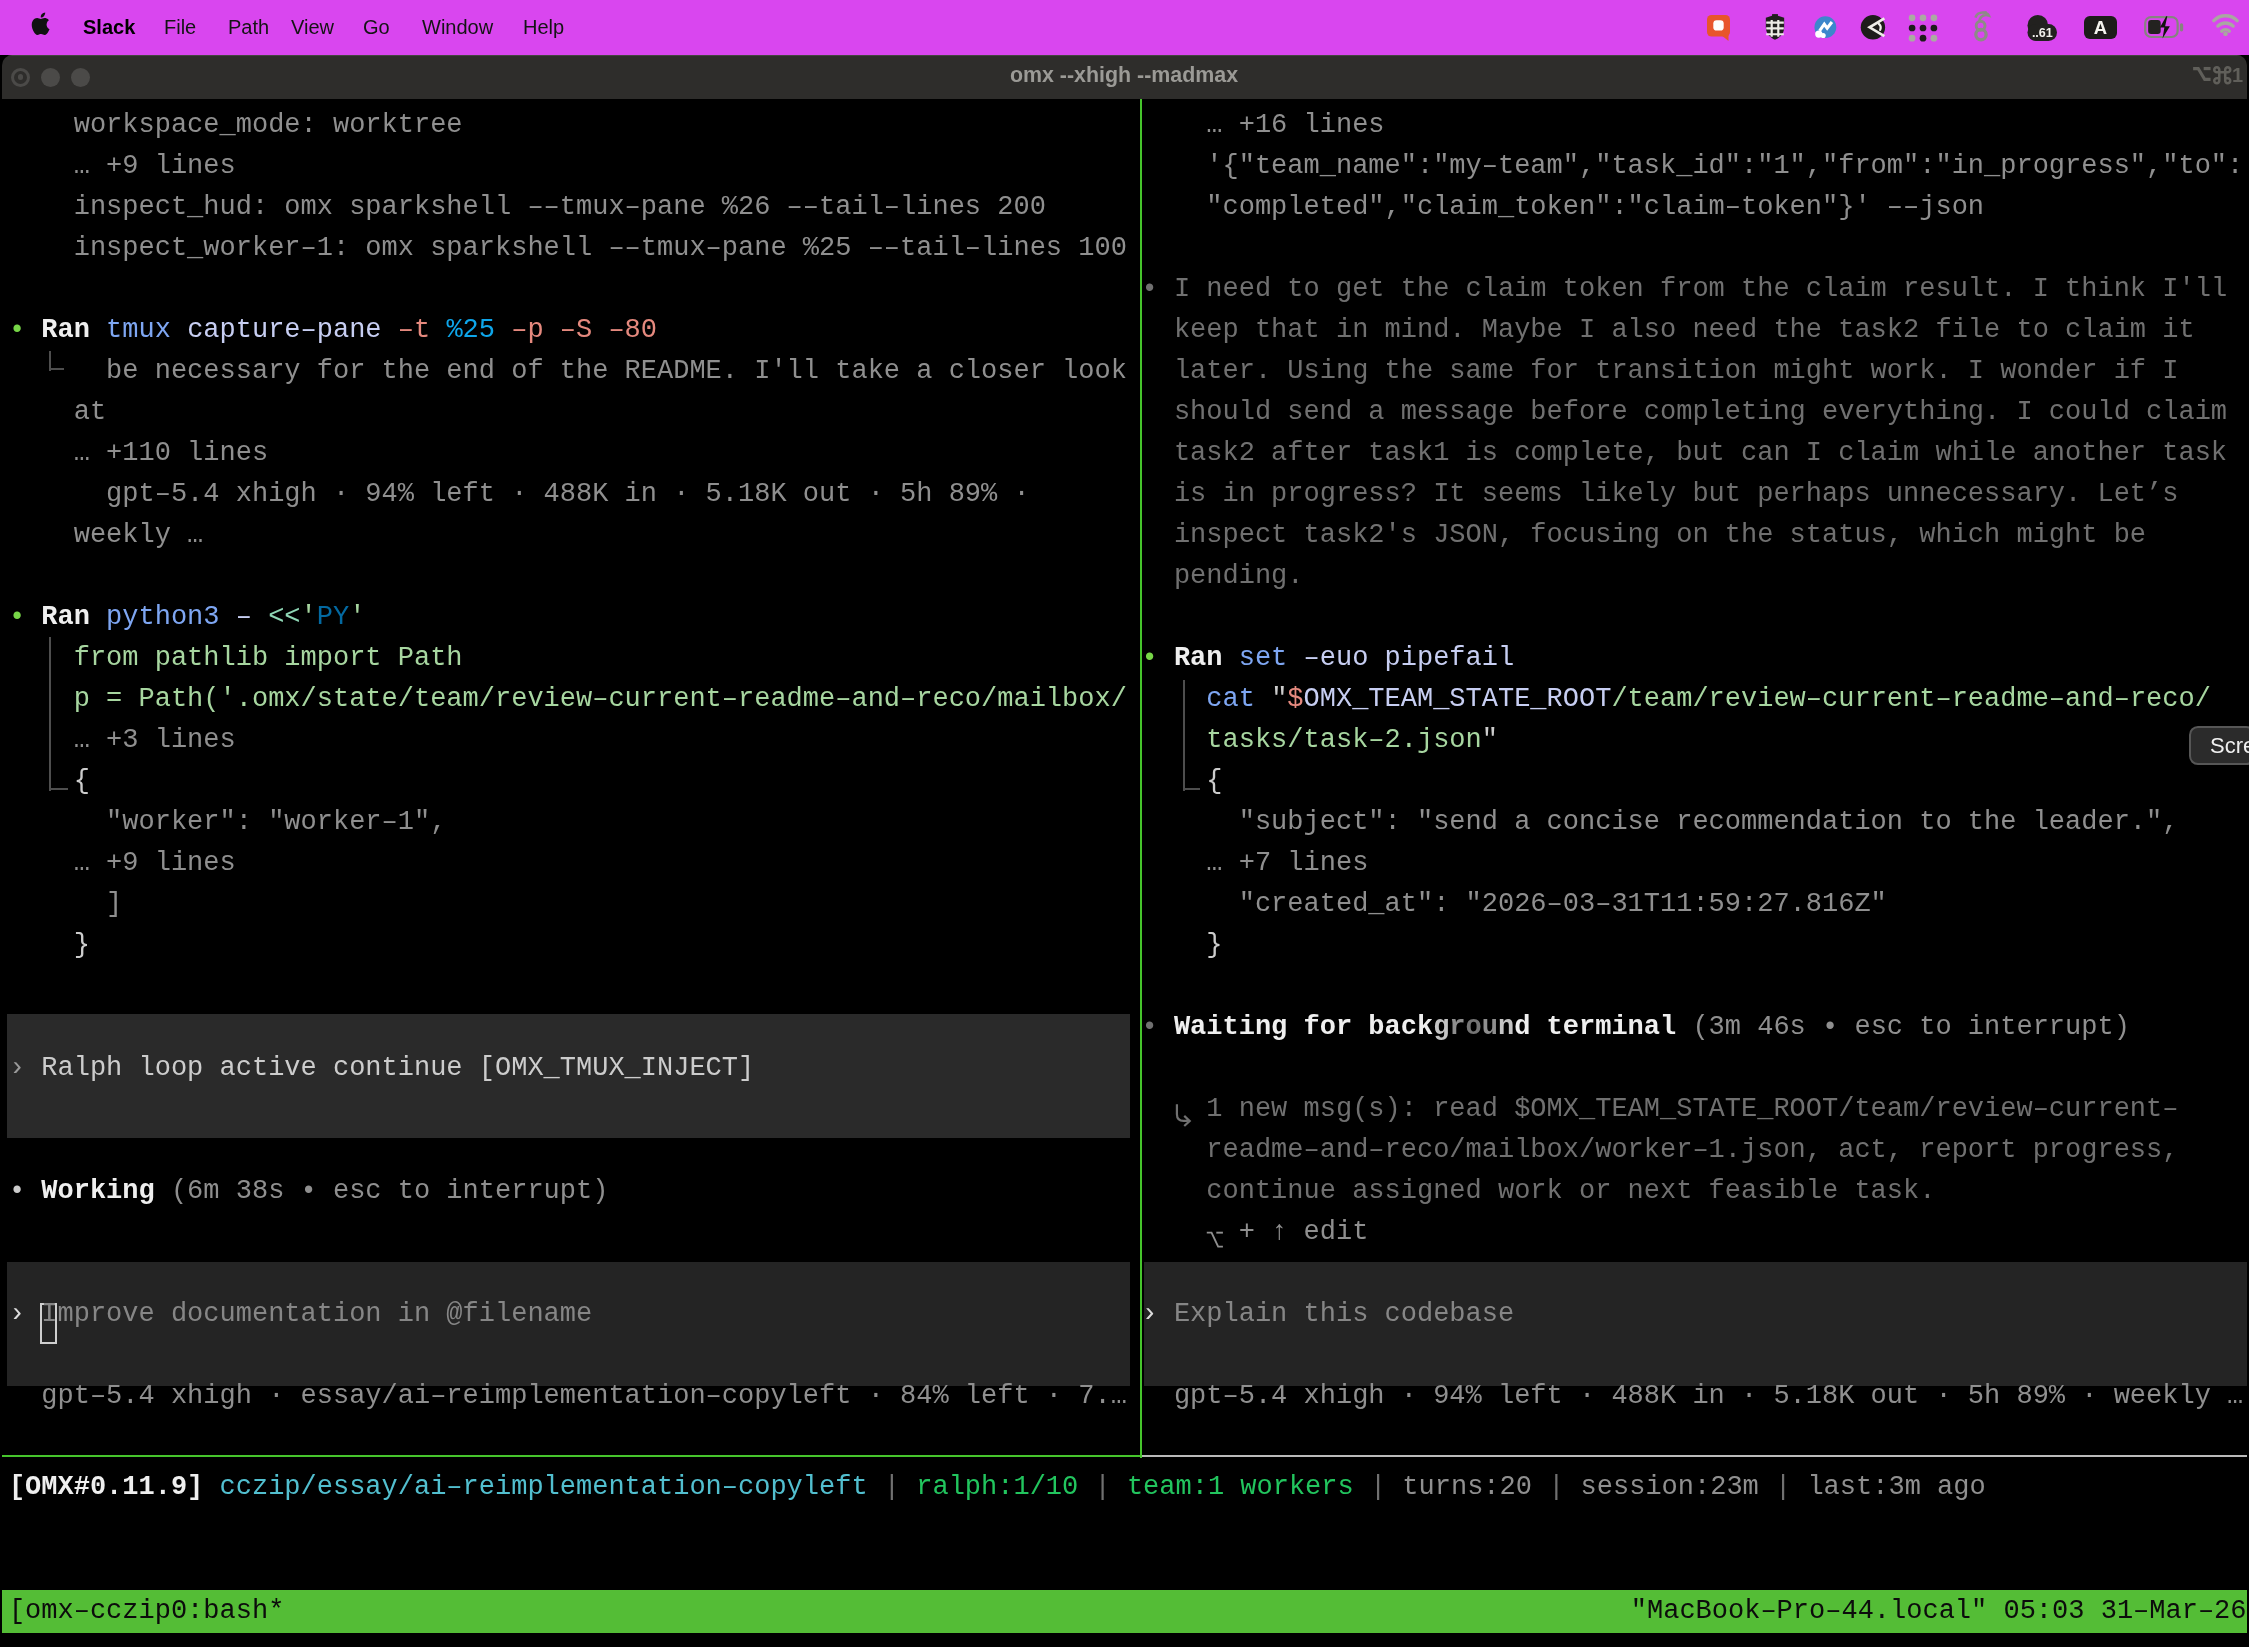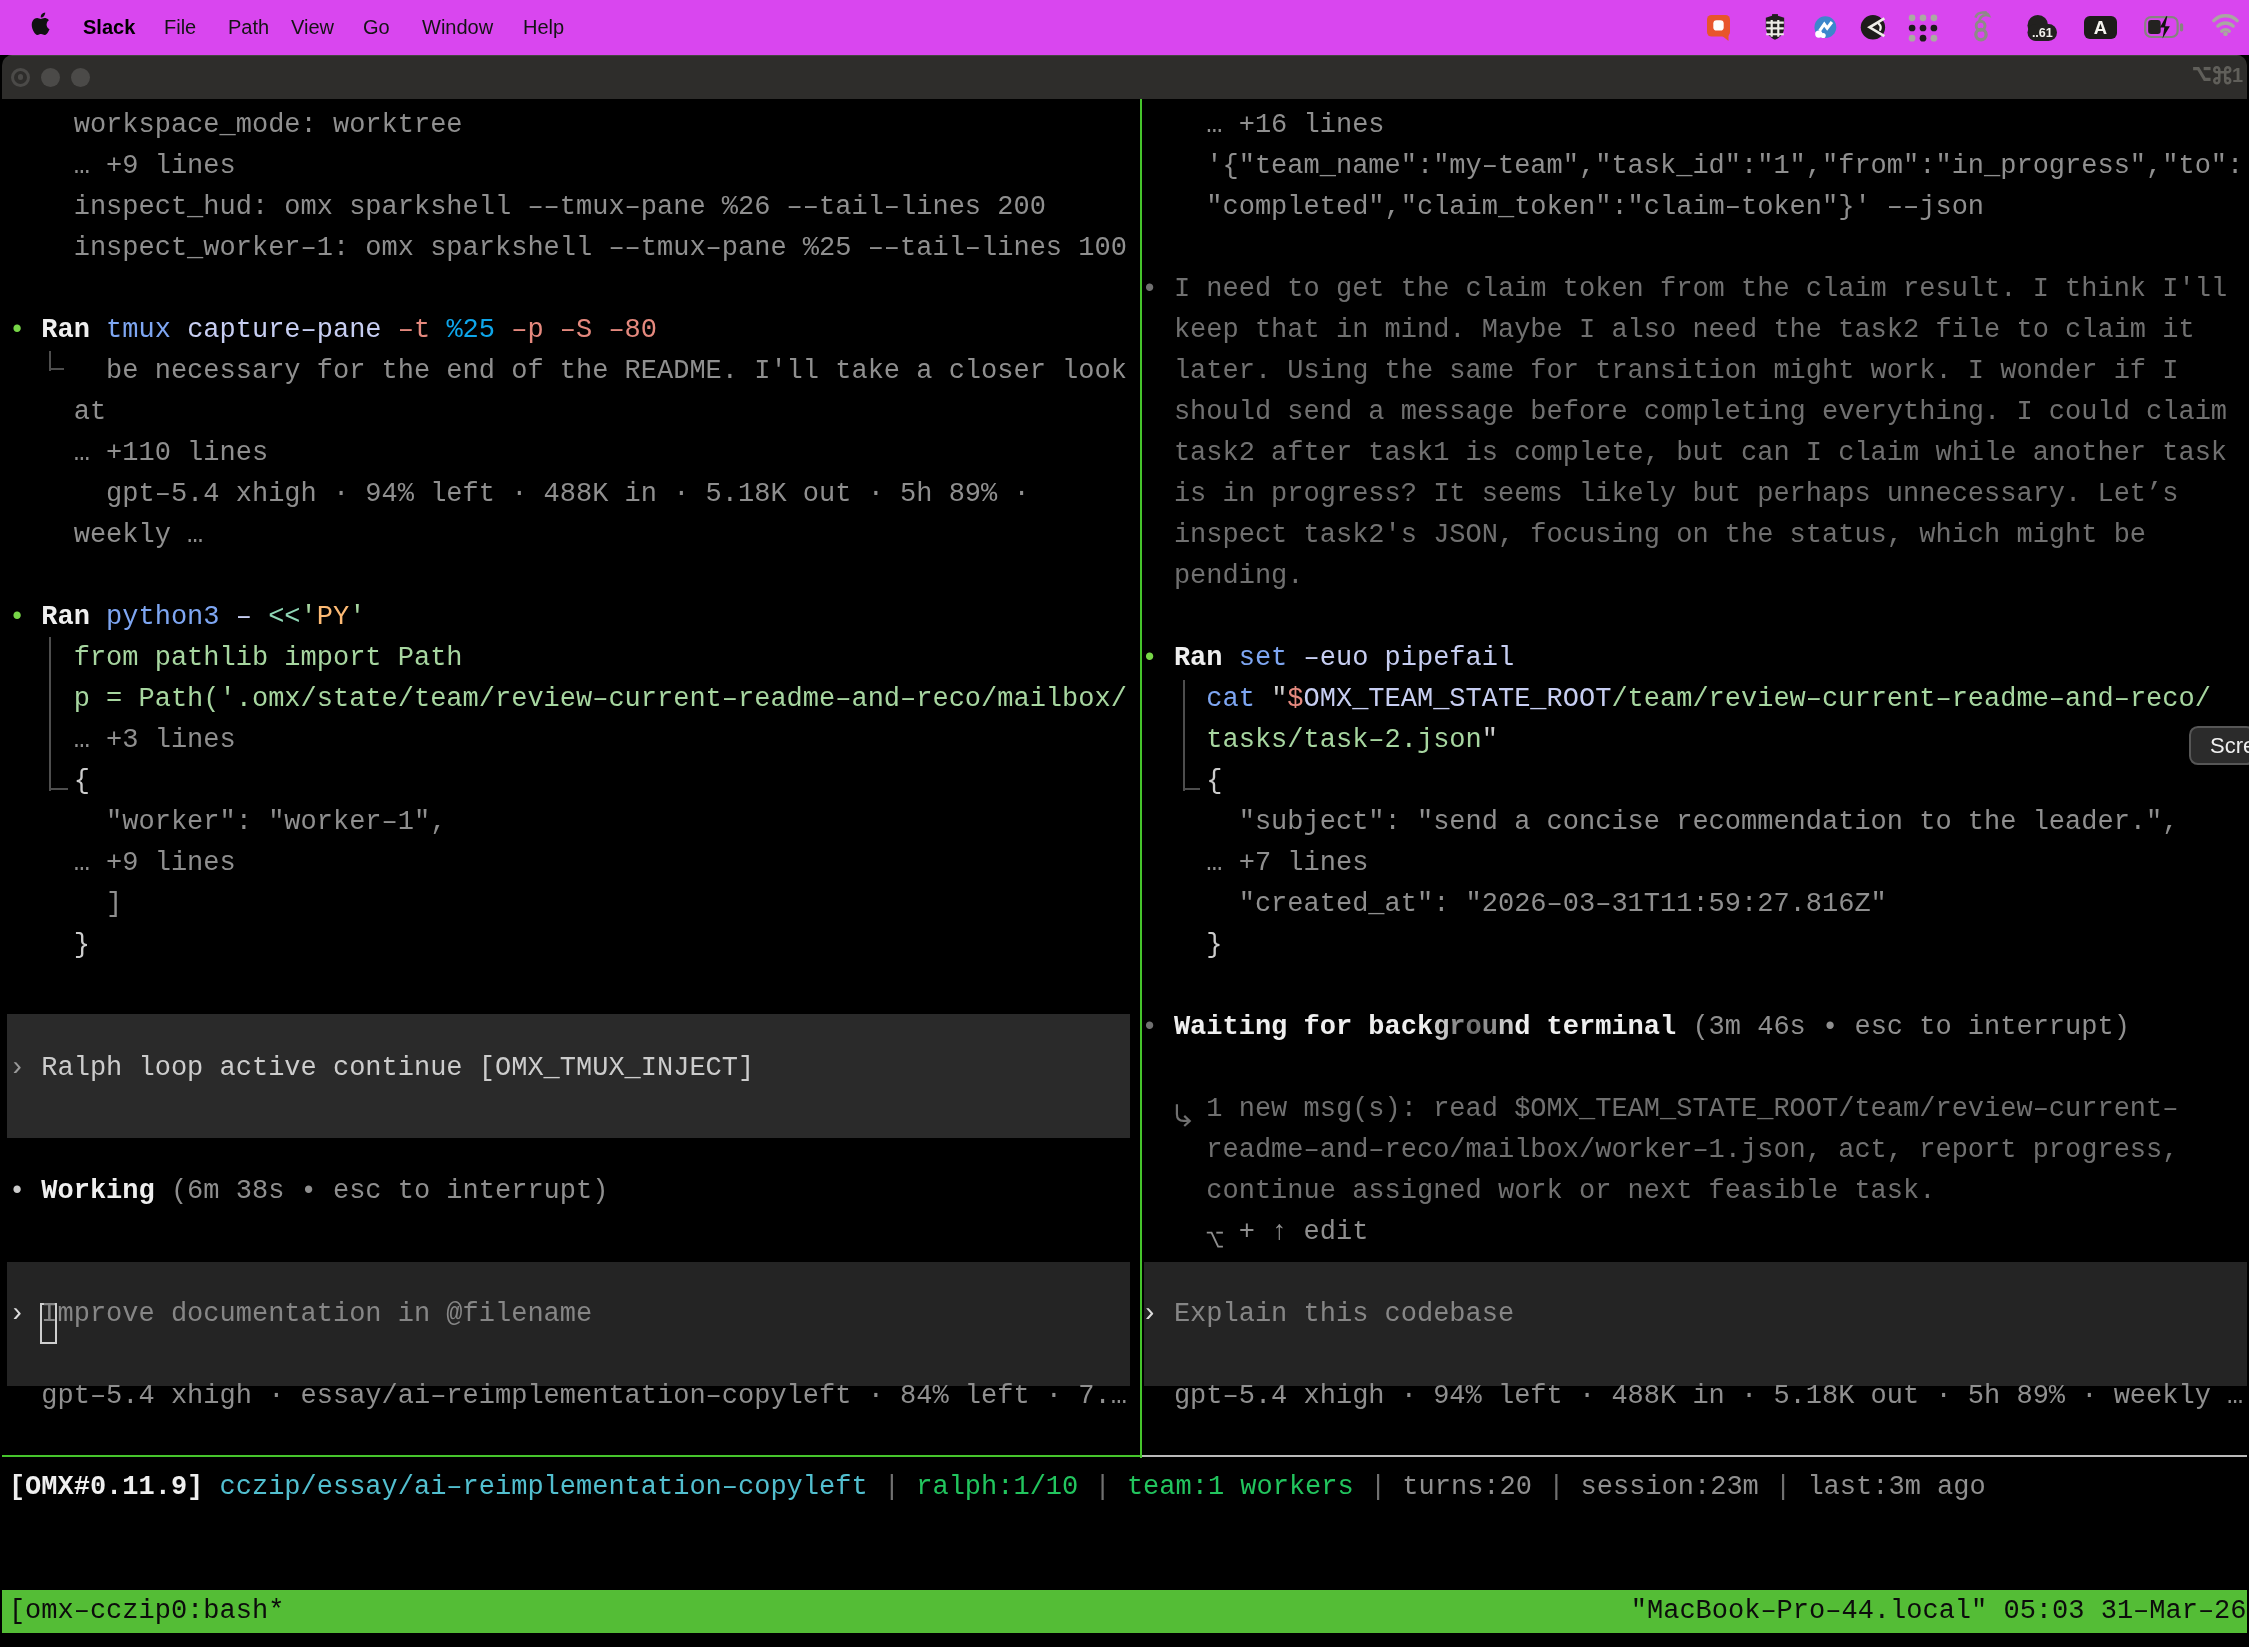--- a/index.html
+++ b/index.html
@@ -2,21 +2,21 @@
 <html style="font-size:11.8px"><head><meta charset="utf-8"><style>
 *{box-sizing:border-box;margin:0;padding:0}
 html,body{width:2250px;height:1648px;background:#000;overflow:hidden;position:relative}
 .a{position:absolute}
 pre{margin:0;font-family:"Liberation Mono",monospace;font-size:27px;line-height:41px}
 .g{color:#8f8f8f}.gd{color:#707070}.it{color:#707070;}
 .w{color:#efefef;font-weight:bold}.wt{color:#cccccc}
 .pr{color:#9a9a9a}.pw{color:#dcdcdc}.ph{color:#868686}
 .grn{color:#77d647}.bl{color:#7ea6f2}.lv{color:#c7cef2}
 .sa{color:#e5897e}.or{color:#0ea5e9}.gr{color:#a7d6a0}
-.tea{color:#8fd7b5}.pk{color:#fdba74}.cy{color:#52bfcf}.sg{color:#22c55e}
+.tea{color:#8fd7b5}.pk{color:#0369a1}.cy{color:#52bfcf}.sg{color:#22c55e}
 .sh1{color:#c4c4c4;font-weight:bold}.sh2{color:#8e8e8e;font-weight:bold}.sh3{color:#757575;font-weight:bold}
 #menubar{left:0;top:0;width:2250px;height:55px;background:#d946ef;font-family:"Liberation Sans",sans-serif}
 .mi{position:absolute;top:0;height:55px;line-height:55px;font-size:20px;color:#141414;white-space:pre}
 #win{left:1.5px;top:55px;width:2245px;height:1593px;background:#000;border-radius:10.3px 10.3px 0 0;overflow:hidden}
 #tbar{left:0;top:0;width:2245px;height:44px;background:#2e2d2b;border-top:1.5px solid #454442}
 .tl{position:absolute;top:12.5px;width:19px;height:19px;border-radius:50%;background:#4b4a48}
 #ttl{width:2245px;text-align:center;top:0;height:44px;line-height:41px;font-family:"Liberation Sans",sans-serif;font-weight:bold;font-size:21.4px;color:#9b9a96}
 .pane{position:absolute;top:44px;height:1357px;overflow:hidden}
 .bx{position:absolute}
 </style></head>
@@ -102,20 +102,21 @@
       <circle cx="18.5" cy="27" r="3.2" fill="#a9a7a1"></circle>
     </svg>
 
 </div>
 <div class="a" id="win">
  <div class="a" id="tbar"></div>
  <div class="tl" style="left:9.6px;background:transparent;border:3px solid #4b4a48"></div>
  <div class="a" style="left:16px;top:19px;width:5.9px;height:5.9px;border-radius:50%;background:#4b4a48"></div>
  <div class="tl" style="left:39px"></div>
  <div class="tl" style="left:69px"></div>
+ <div class="a" id="ttl">omx --xhigh --madmax</div>
 
  <div class="pane" id="paneL" style="left:0;width:1138px">
    <div class="a bx" style="left:5.9px;top:915px;width:1123px;height:124px;background:#2a2a2a"></div>
    <div class="a bx" style="left:5.9px;top:1163px;width:1123px;height:124px;background:#242424"></div>
 
 <div class="a bx" style="left:47px;top:252px;width:2.2px;height:20px;background:#4e4e4e"></div>
 <div class="a bx" style="left:47px;top:269px;width:15.5px;height:2.2px;background:#4e4e4e"></div>
 <div class="a bx" style="left:47px;top:538px;width:2.2px;height:154px;background:#4e4e4e"></div>
 <div class="a bx" style="left:47px;top:689px;width:19px;height:2.2px;background:#4e4e4e"></div>
 

